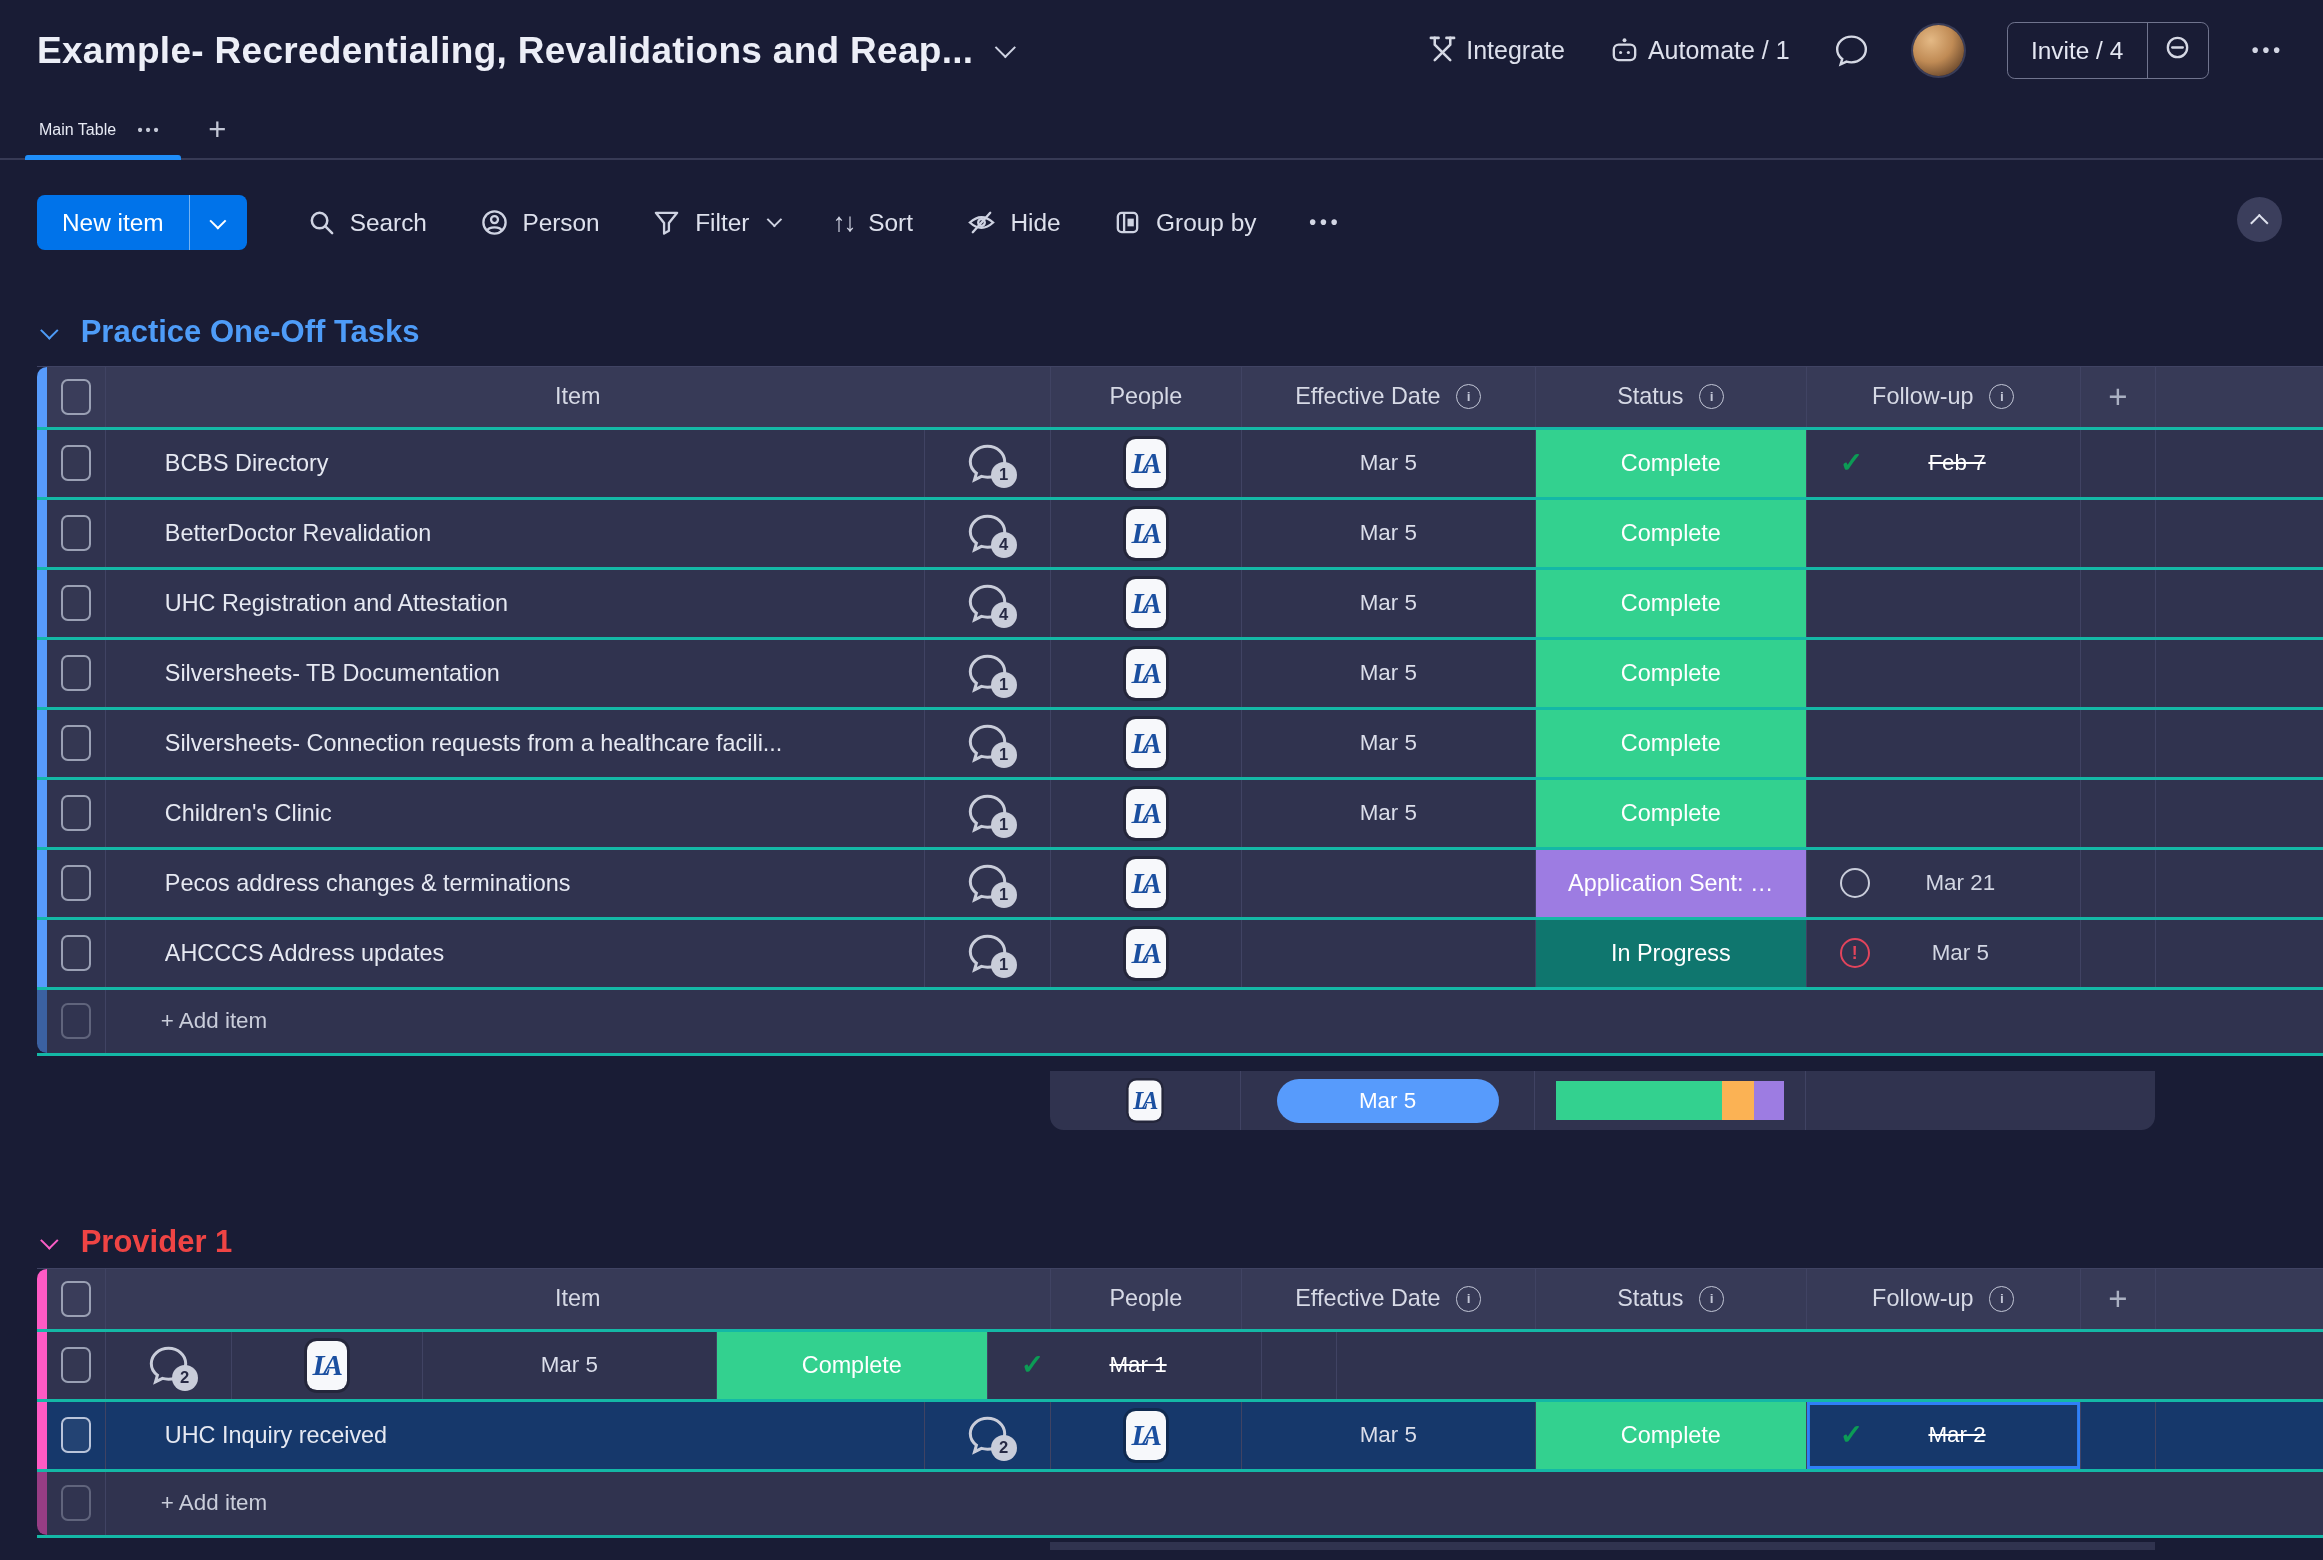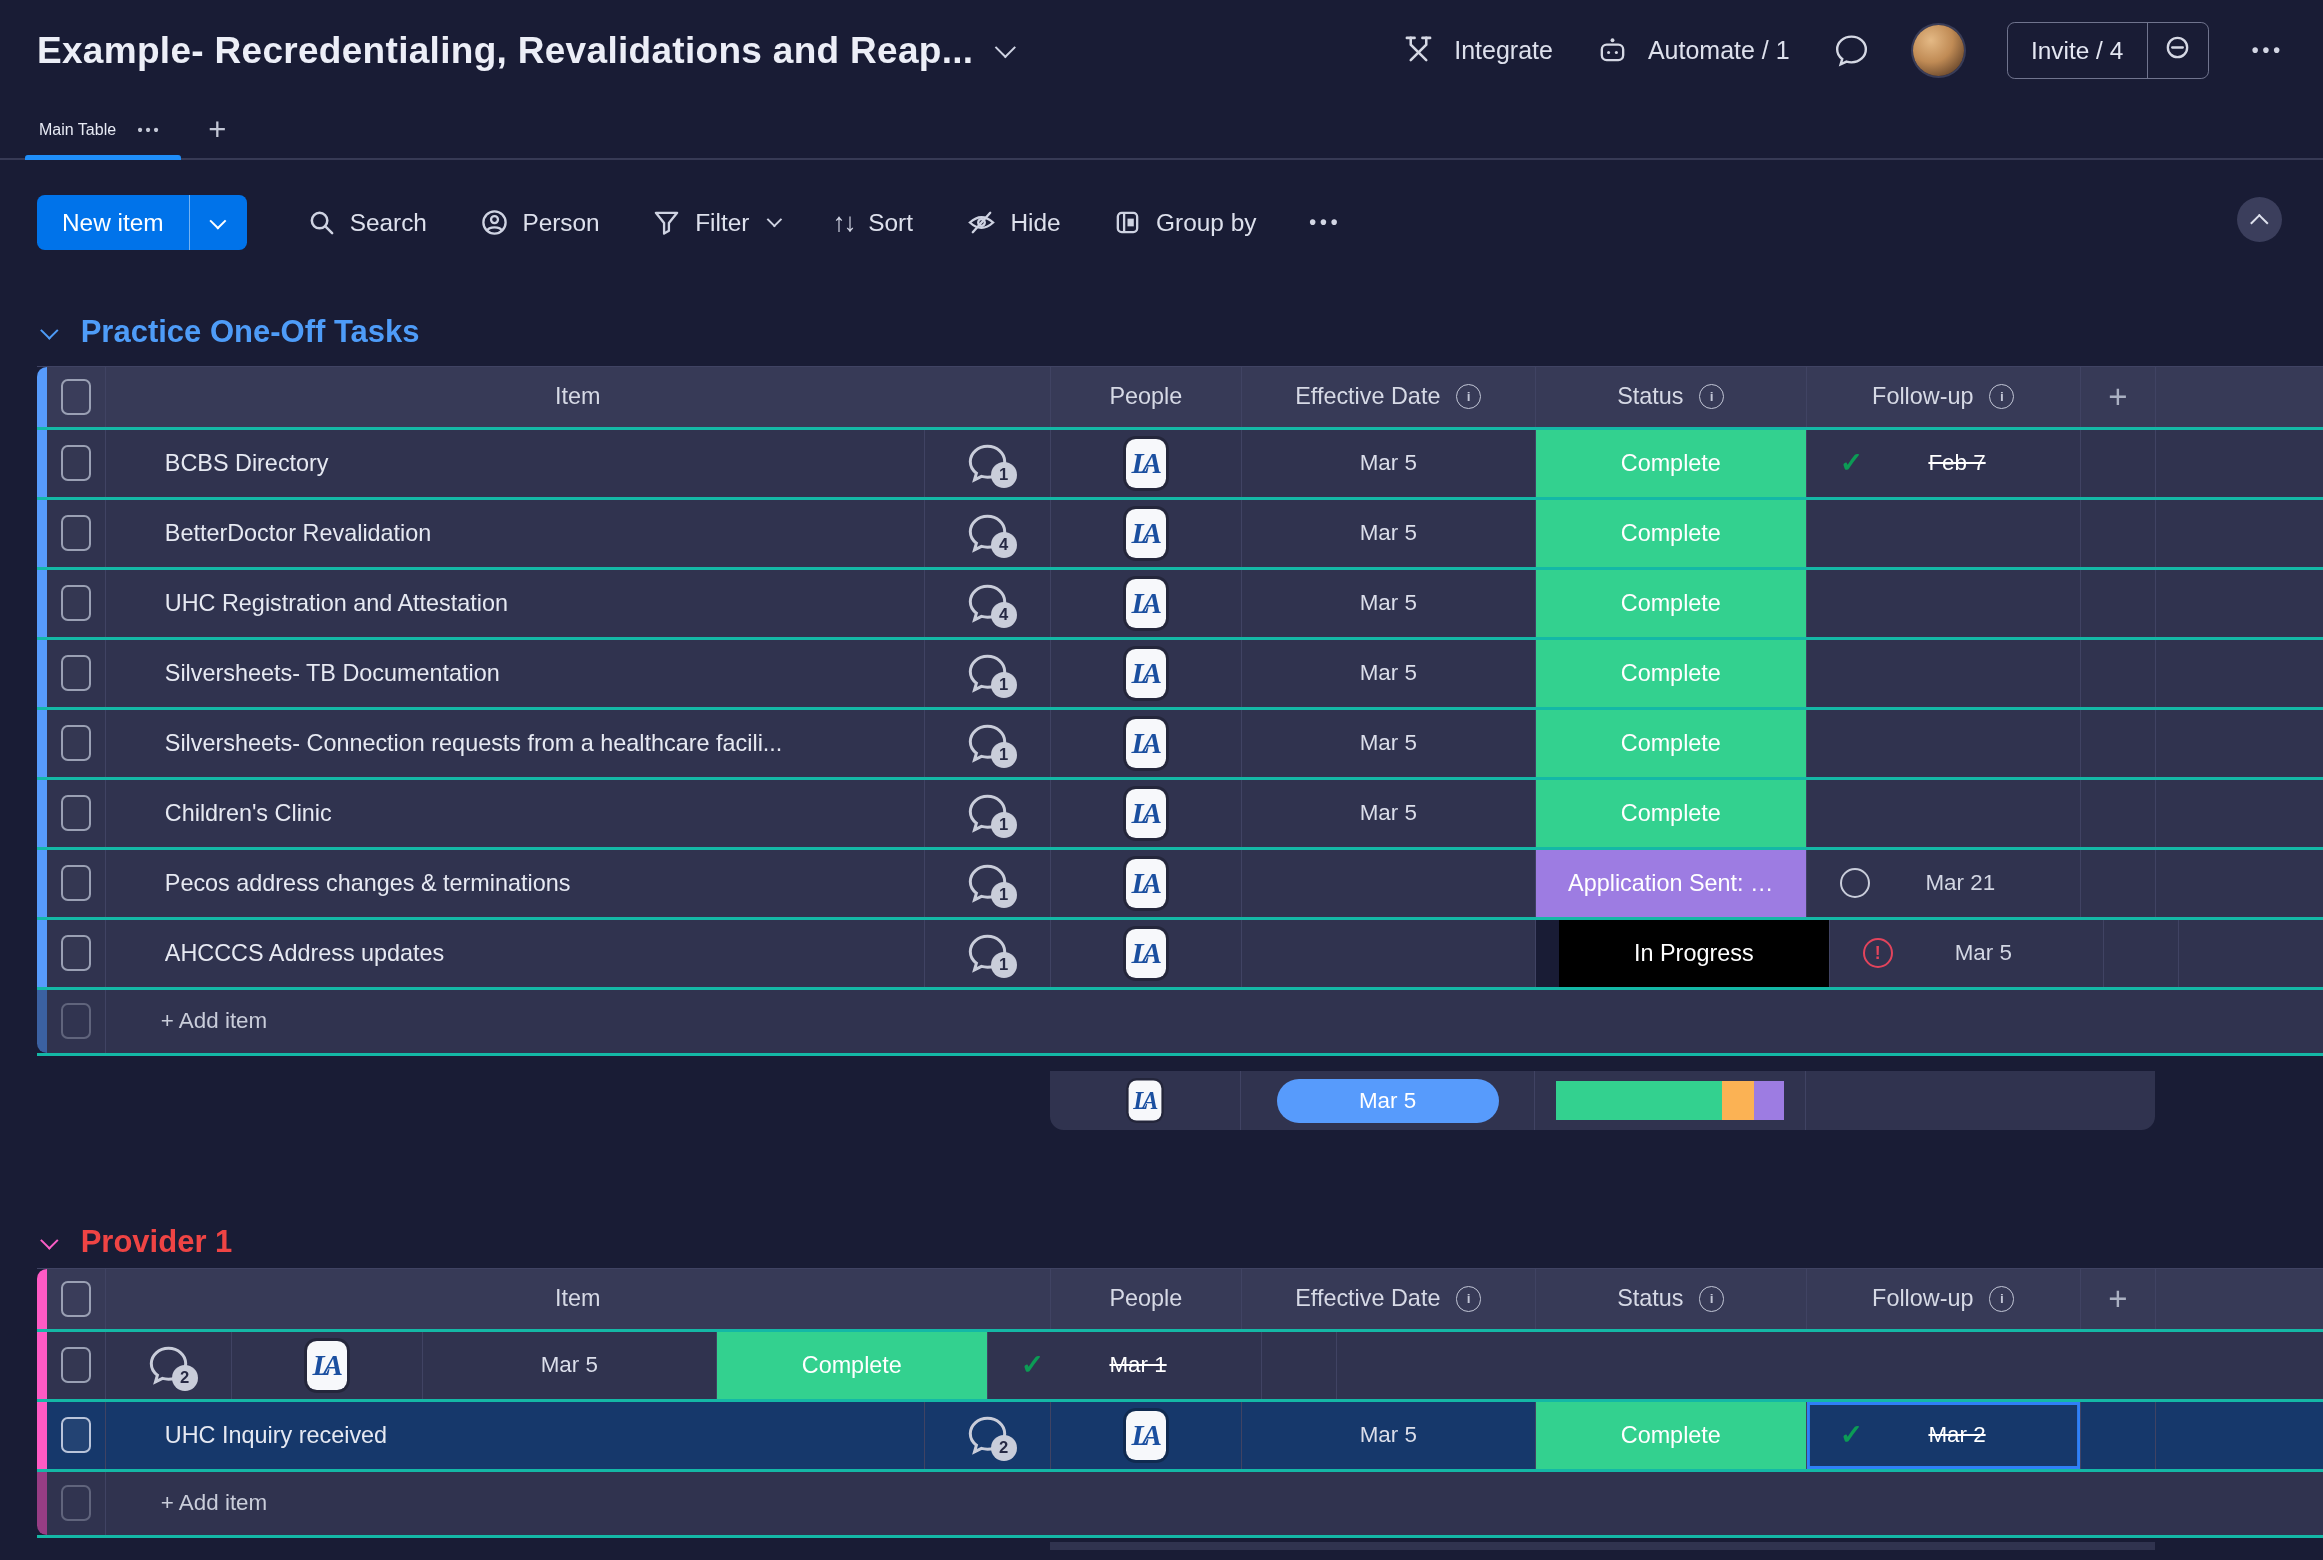--- a/index.html
+++ b/index.html
@@ -10,21 +10,21 @@
     -webkit-font-smoothing:antialiased;
   }
   
   .app-header{height:101px;display:flex;justify-content:space-between;padding:0 39px 0 37px;box-sizing:border-box}
   .title-wrap{display:flex;align-items:center;gap:25px;min-width:0}
   .board-title{font-size:37px;font-weight:600;letter-spacing:0.3px;color:#eceef7;white-space:nowrap}
   .chev{display:inline-block;width:12.7px;height:12.7px;border-right:2.9px solid #cfd3e2;border-bottom:2.9px solid #cfd3e2;transform:rotate(45deg);margin-top:-5.9px}
   .chev.up{transform:rotate(-135deg);margin-top:7.8px}
   .chev.small{width:8.8px;height:8.8px;border-width:2.4px}
   .header-actions{display:flex;align-items:center;gap:43px;color:#dde0ec;font-size:25px}
-  .h-act{display:flex;align-items:center;gap:19px;cursor:pointer;white-space:nowrap}
+  .h-act{display:flex;align-items:center;gap:7px;cursor:pointer;white-space:nowrap}
   .h-act svg{display:block}
   .avatar-photo{width:51px;height:51px;border-radius:50%;
     background:radial-gradient(circle at 35% 30%,#e4b985 0%,#c08b55 45%,#6e4b2e 80%,#4c331f 100%);
     box-shadow:0 0 0 2px #3a3d58}
   .invite-group{display:flex;align-items:stretch;border:1.5px solid #70748e;border-radius:7.8px;overflow:hidden;height:55px}
   .invite-main{display:flex;align-items:center;padding:0 23.4px;font-size:24.4px;color:#e4e7f2;border-right:1.5px solid #70748e}
   .invite-link{display:flex;align-items:center;padding:0 15.6px}
   .dots{font-size:19.5px;letter-spacing:3.9px;color:#d3d6e4;font-weight:700}
   
   .tab-bar{height:57px;display:flex;align-items:center;padding:0 37px;border-bottom:2px solid #373a55;position:relative}
@@ -511,21 +511,21 @@
             </svg><span class="badge">1</span></span>
         </div>
       <div class="cell c-people bR">
           <span class="la">
             <span>LA</span>
           </span>
         </div>
       <div class="cell c-date bR">
           <span></span>
         </div>
-      <div class="cell c-status bR status-cell" style="background: #000000; margin-left: 23px;">
+      <div class="cell c-status bR status-cell" style="background: #0f766e;">
           <span>In Progress</span>
         </div>
       <div class="cell c-follow bR">
           <span class="fu-alert">!</span>
           <span class="fu-date">Mar 5</span>
         </div>
       <div class="cell c-plus bR"></div>
       <div class="cell c-blank"></div>
     </div>
 

